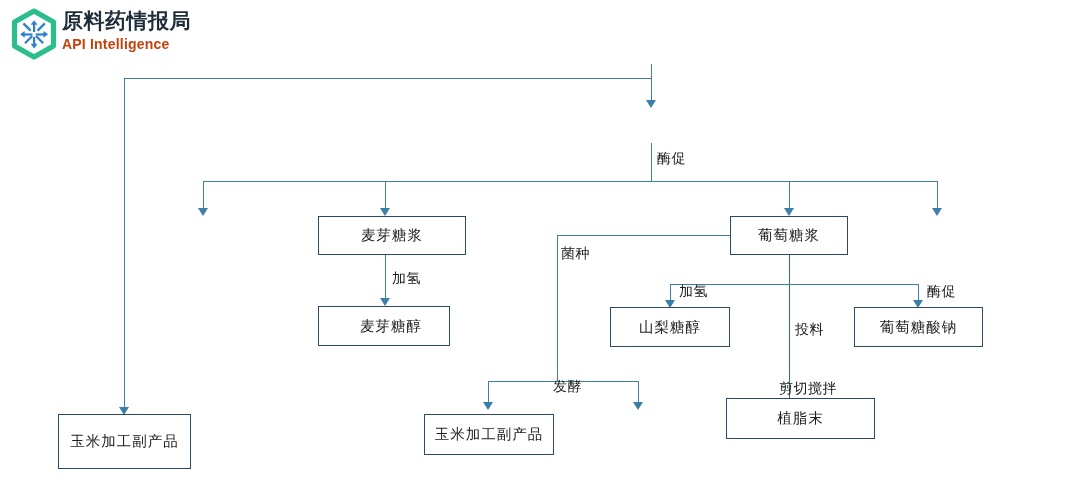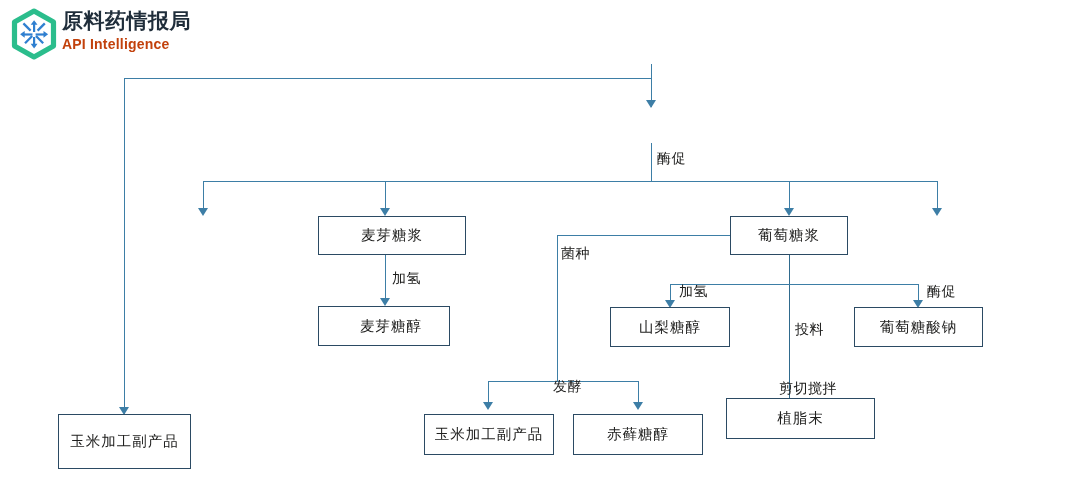--- a/index.html
+++ b/index.html
@@ -205,17 +205,16 @@
   <div class="node" style="left:318px; top:306px; width:132px; height:40px;padding-left:14px;">麦芽糖醇</div>
 
   <div class="node" style="left:854px; top:307px; width:129px; height:40px;">葡萄糖酸钠</div>
 
   <div class="node" style="left:610px; top:307px; width:120px; height:40px;">山梨糖醇</div>
 
   <div class="node" style="left:58px;  top:414px; width:133px; height:55px;">玉米加工副产品</div>
 
   <div class="node" style="left:424px; top:414px; width:130px; height:41px;">玉米加工副产品</div>
 
-  <div class="node" style="left:573px; top:414px; width:130px; height:41px;">赤藓糖醇</div>
 
   <div class="node" style="left:726px; top:398px; width:149px; height:41px;">植脂末</div>
 
 </div>
 
 </body></html>

